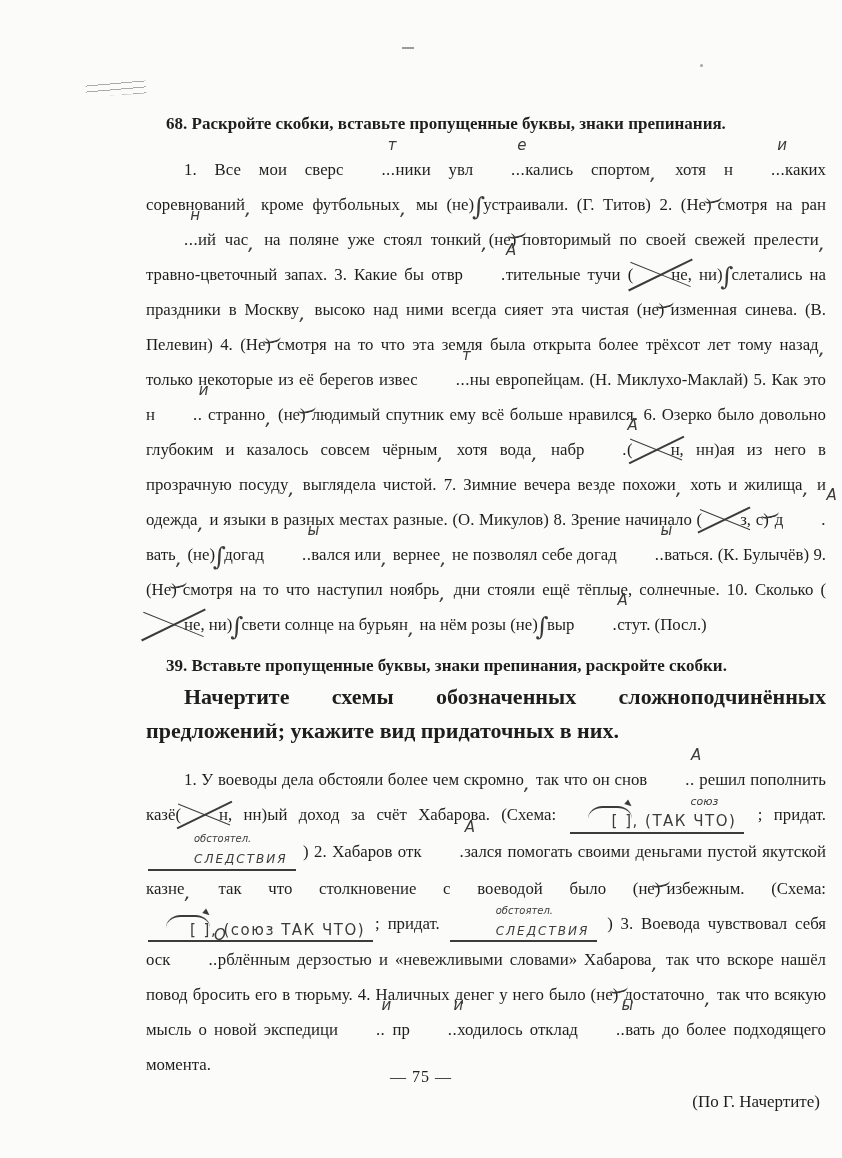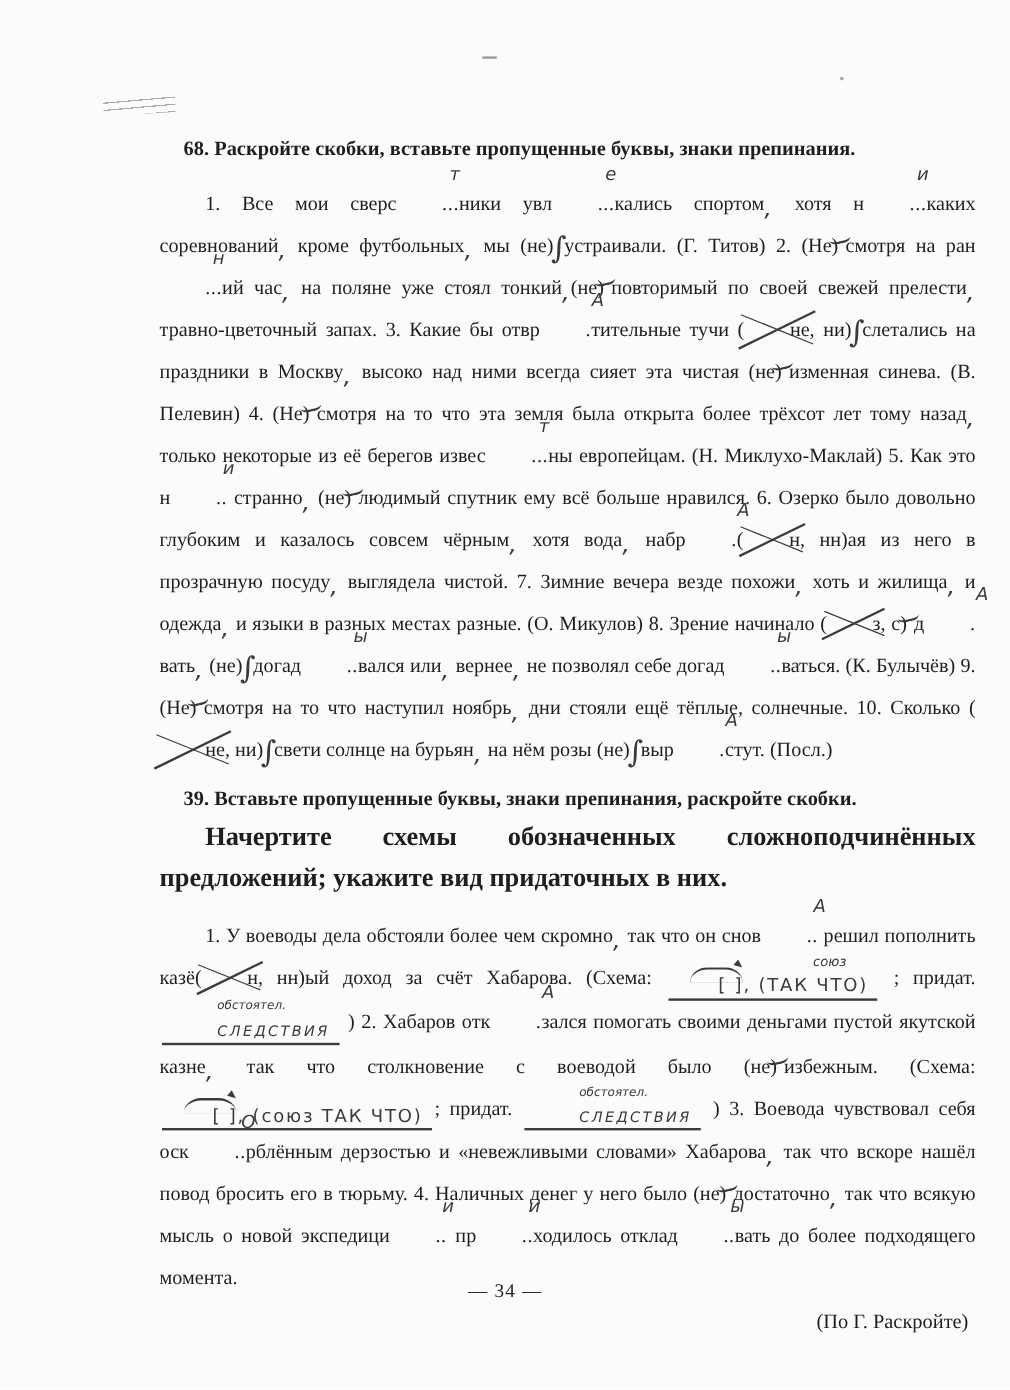--- a/index.html
+++ b/index.html
@@ -4,21 +4,21 @@
 <style>
   :root{ --paper:#fbfbf9; --print:#1e1e1e; --ink:#3b3b3b; }
   html,body{margin:0;padding:0;}
   .page{position:relative;width:842px;height:1158px;background:var(--paper);
         font-family:"Liberation Serif",serif;color:var(--print);overflow:hidden;}
   
   .smudge{position:absolute;left:86px;top:82px;width:60px;height:13px;opacity:.75;transform:rotate(-3deg);
     background:repeating-linear-gradient(178deg,transparent 0 2px,#8f8f8f 2px 3px,transparent 3px 6px);}
   .speck1{position:absolute;left:402px;top:47px;width:12px;height:2px;background:#9a9a9a;}
   .speck2{position:absolute;left:700px;top:64px;width:3px;height:3px;background:#a5a5a5;border-radius:50%;}
-  .content{position:absolute;left:133px;top:112px;width:680px;}
+  .content{position:absolute;left:146px;top:112px;width:680px;}
   .ex-title{margin:0;padding-left:20px;font-size:17px;font-weight:bold;line-height:24px;}
   .body{margin:16px 0 0 0;font-size:16.8px;line-height:35px;text-align:justify;text-indent:38px;}
   .subtitle{margin:2px 0 0 0;font-size:22px;font-weight:bold;line-height:34px;text-align:justify;text-indent:38px;}
   #t69{margin-top:12px;}
   #b69{margin-top:14px;}
   .attribution{margin:10px 6px 0 0;text-align:right;font-size:17px;}
   .pageno{position:absolute;left:0;top:1068px;width:100%;text-align:center;font-size:16px;letter-spacing:1px;}
   
   .hwc{color:var(--ink);font-family:"DejaVu Sans",sans-serif;font-style:italic;font-size:20px;
        line-height:0;vertical-align:-5px;margin-right:1px;}
@@ -61,17 +61,17 @@
   <div class="speck2"></div>
 
   <div class="content">
     <h2 class="ex-title" id="t68">68. Раскройте скобки, вставьте пропущенные буквы, знаки препинания.</h2>
     <p class="body" id="b68"><span class="pt">1. Все мои сверс</span><span class="ins"><span class="dots">...</span><span class="lt">т</span></span><span class="pt">ники увл</span><span class="ins"><span class="dots">...</span><span class="lt">е</span></span><span class="pt">кались спортом</span><span class="hwc">,</span><span class="pt"> хотя н</span><span class="ins"><span class="dots">...</span><span class="lt">и</span></span><span class="pt">каких соревнований</span><span class="hwc">,</span><span class="pt"> кроме футбольных</span><span class="hwc">,</span><span class="pt"> мы (не)</span><span class="join">∫</span><span class="pt">устраивали. (Г. Титов) 2. (Не)</span><span class="tie"></span><span class="pt">смотря на ран</span><span class="ins"><span class="dots">...</span><span class="lt">н</span></span><span class="pt">ий час</span><span class="hwc">,</span><span class="pt"> на поляне уже стоял тонкий</span><span class="hwc">,</span><span class="pt">(не)</span><span class="tie"></span><span class="pt">повторимый по своей свежей прелести</span><span class="hwc">,</span><span class="pt"> травно-цветочный запах. 3. Какие бы отвр</span><span class="ins"><span class="dots">.</span><span class="lt">А</span></span><span class="pt">тительные тучи (</span><span class="cross">не</span><span class="pt">, ни)</span><span class="join">∫</span><span class="pt">слетались на праздники в Москву</span><span class="hwc">,</span><span class="pt"> высоко над ними всегда сияет эта чистая (не)</span><span class="tie"></span><span class="pt">изменная синева. (В. Пелевин) 4. (Не)</span><span class="tie"></span><span class="pt">смотря на то что эта земля была открыта более трёхсот лет тому назад</span><span class="hwc">,</span><span class="pt"> только некоторые из её берегов извес</span><span class="ins"><span class="dots">...</span><span class="lt">т</span></span><span class="pt">ны европейцам. (Н. Миклухо-Маклай) 5. Как это н</span><span class="ins"><span class="dots">..</span><span class="lt">и</span></span><span class="pt"> странно</span><span class="hwc">,</span><span class="pt"> (не)</span><span class="tie"></span><span class="pt">людимый спутник ему всё больше нравился. 6. Озерко было довольно глубоким и казалось совсем чёрным</span><span class="hwc">,</span><span class="pt"> хотя вода</span><span class="hwc">,</span><span class="pt"> набр</span><span class="ins"><span class="dots">.</span><span class="lt">А</span></span><span class="pt">(</span><span class="cross">н</span><span class="pt">, нн)ая из него в прозрачную посуду</span><span class="hwc">,</span><span class="pt"> выглядела чистой. 7. Зимние вечера везде похожи</span><span class="hwc">,</span><span class="pt"> хоть и жилища</span><span class="hwc">,</span><span class="pt"> и одежда</span><span class="hwc">,</span><span class="pt"> и языки в разных местах разные. (О. Микулов) 8. Зрение начинало (</span><span class="cross">з</span><span class="pt">, с)</span><span class="tie"></span><span class="pt">д</span><span class="ins"><span class="dots">.</span><span class="lt">А</span></span><span class="pt">вать</span><span class="hwc">,</span><span class="pt"> (не)</span><span class="join">∫</span><span class="pt">догад</span><span class="ins"><span class="dots">..</span><span class="lt">ы</span></span><span class="pt">вался или</span><span class="hwc">,</span><span class="pt"> вернее</span><span class="hwc">,</span><span class="pt"> не позволял себе догад</span><span class="ins"><span class="dots">..</span><span class="lt">ы</span></span><span class="pt">ваться. (К. Булычёв) 9. (Не)</span><span class="tie"></span><span class="pt">смотря на то что наступил ноябрь</span><span class="hwc">,</span><span class="pt"> дни стояли ещё тёплые, солнечные. 10. Сколько (</span><span class="cross">не</span><span class="pt">, ни)</span><span class="join">∫</span><span class="pt">свети солнце на бурьян</span><span class="hwc">,</span><span class="pt"> на нём розы (не)</span><span class="join">∫</span><span class="pt">выр</span><span class="ins"><span class="dots">.</span><span class="lt">А</span></span><span class="pt">стут. (Посл.)</span></p>
 
     <h2 class="ex-title" id="t69">39. Вставьте пропущенные буквы, знаки препинания, раскройте скобки.</h2>
     <p class="subtitle">Начертите схемы обозначенных сложноподчинённых предложений; укажите вид придаточных в них.</p>
     <p class="body" id="b69"><span class="pt">1. У воеводы дела обстояли более чем скромно</span><span class="hwc">,</span><span class="pt"> так что он снов</span><span class="ins"><span class="dots">..</span><span class="lt">А</span></span><span class="pt"> решил пополнить казё(</span><span class="cross">н</span><span class="pt">, нн)ый доход за счёт Хабарова. (Схема: </span><span class="schema"><span class="sch-top">союз</span><span class="sch-arrow"></span><span class="sch-body">[ ], (ТАК ЧТО)</span></span><span class="pt"> ; придат. </span><span class="pridat"><span class="pu-top">обстоятел.</span><span class="pu-main">следствия</span></span><span class="pt"> ) 2. Хабаров отк</span><span class="ins"><span class="dots">.</span><span class="lt">А</span></span><span class="pt">зался помогать своими деньгами пустой якутской казне</span><span class="hwc">,</span><span class="pt"> так что столкновение с воеводой было (не)</span><span class="tie"></span><span class="pt">избежным. (Схема: </span><span class="schema"><span class="sch-arrow"></span><span class="sch-body">[ ], (союз ТАК ЧТО)</span></span><span class="pt">; придат. </span><span class="pridat"><span class="pu-top">обстоятел.</span><span class="pu-main">следствия</span></span><span class="pt"> ) 3. Воевода чувствовал себя оск</span><span class="ins"><span class="dots">..</span><span class="lt">О</span></span><span class="pt">рблённым дерзостью и «невежливыми словами» Хабарова</span><span class="hwc">,</span><span class="pt"> так что вскоре нашёл повод бросить его в тюрьму. 4. Наличных денег у него было (не)</span><span class="tie"></span><span class="pt">достаточно</span><span class="hwc">,</span><span class="pt"> так что всякую мысль о новой экспедици</span><span class="ins"><span class="dots">..</span><span class="lt">и</span></span><span class="pt"> пр</span><span class="ins"><span class="dots">..</span><span class="lt">и</span></span><span class="pt">ходилось отклад</span><span class="ins"><span class="dots">..</span><span class="lt">ы</span></span><span class="pt">вать до более подходящего момента.</span></p>
 
-    <p class="attribution">(По Г. Раскройте)</p>
+    <p class="attribution">(По Г. Начертите)</p>
   </div>
 
-  <div class="pageno">— 34 —</div>
+  <div class="pageno">— 75 —</div>
 </div>
 
 </body></html>

